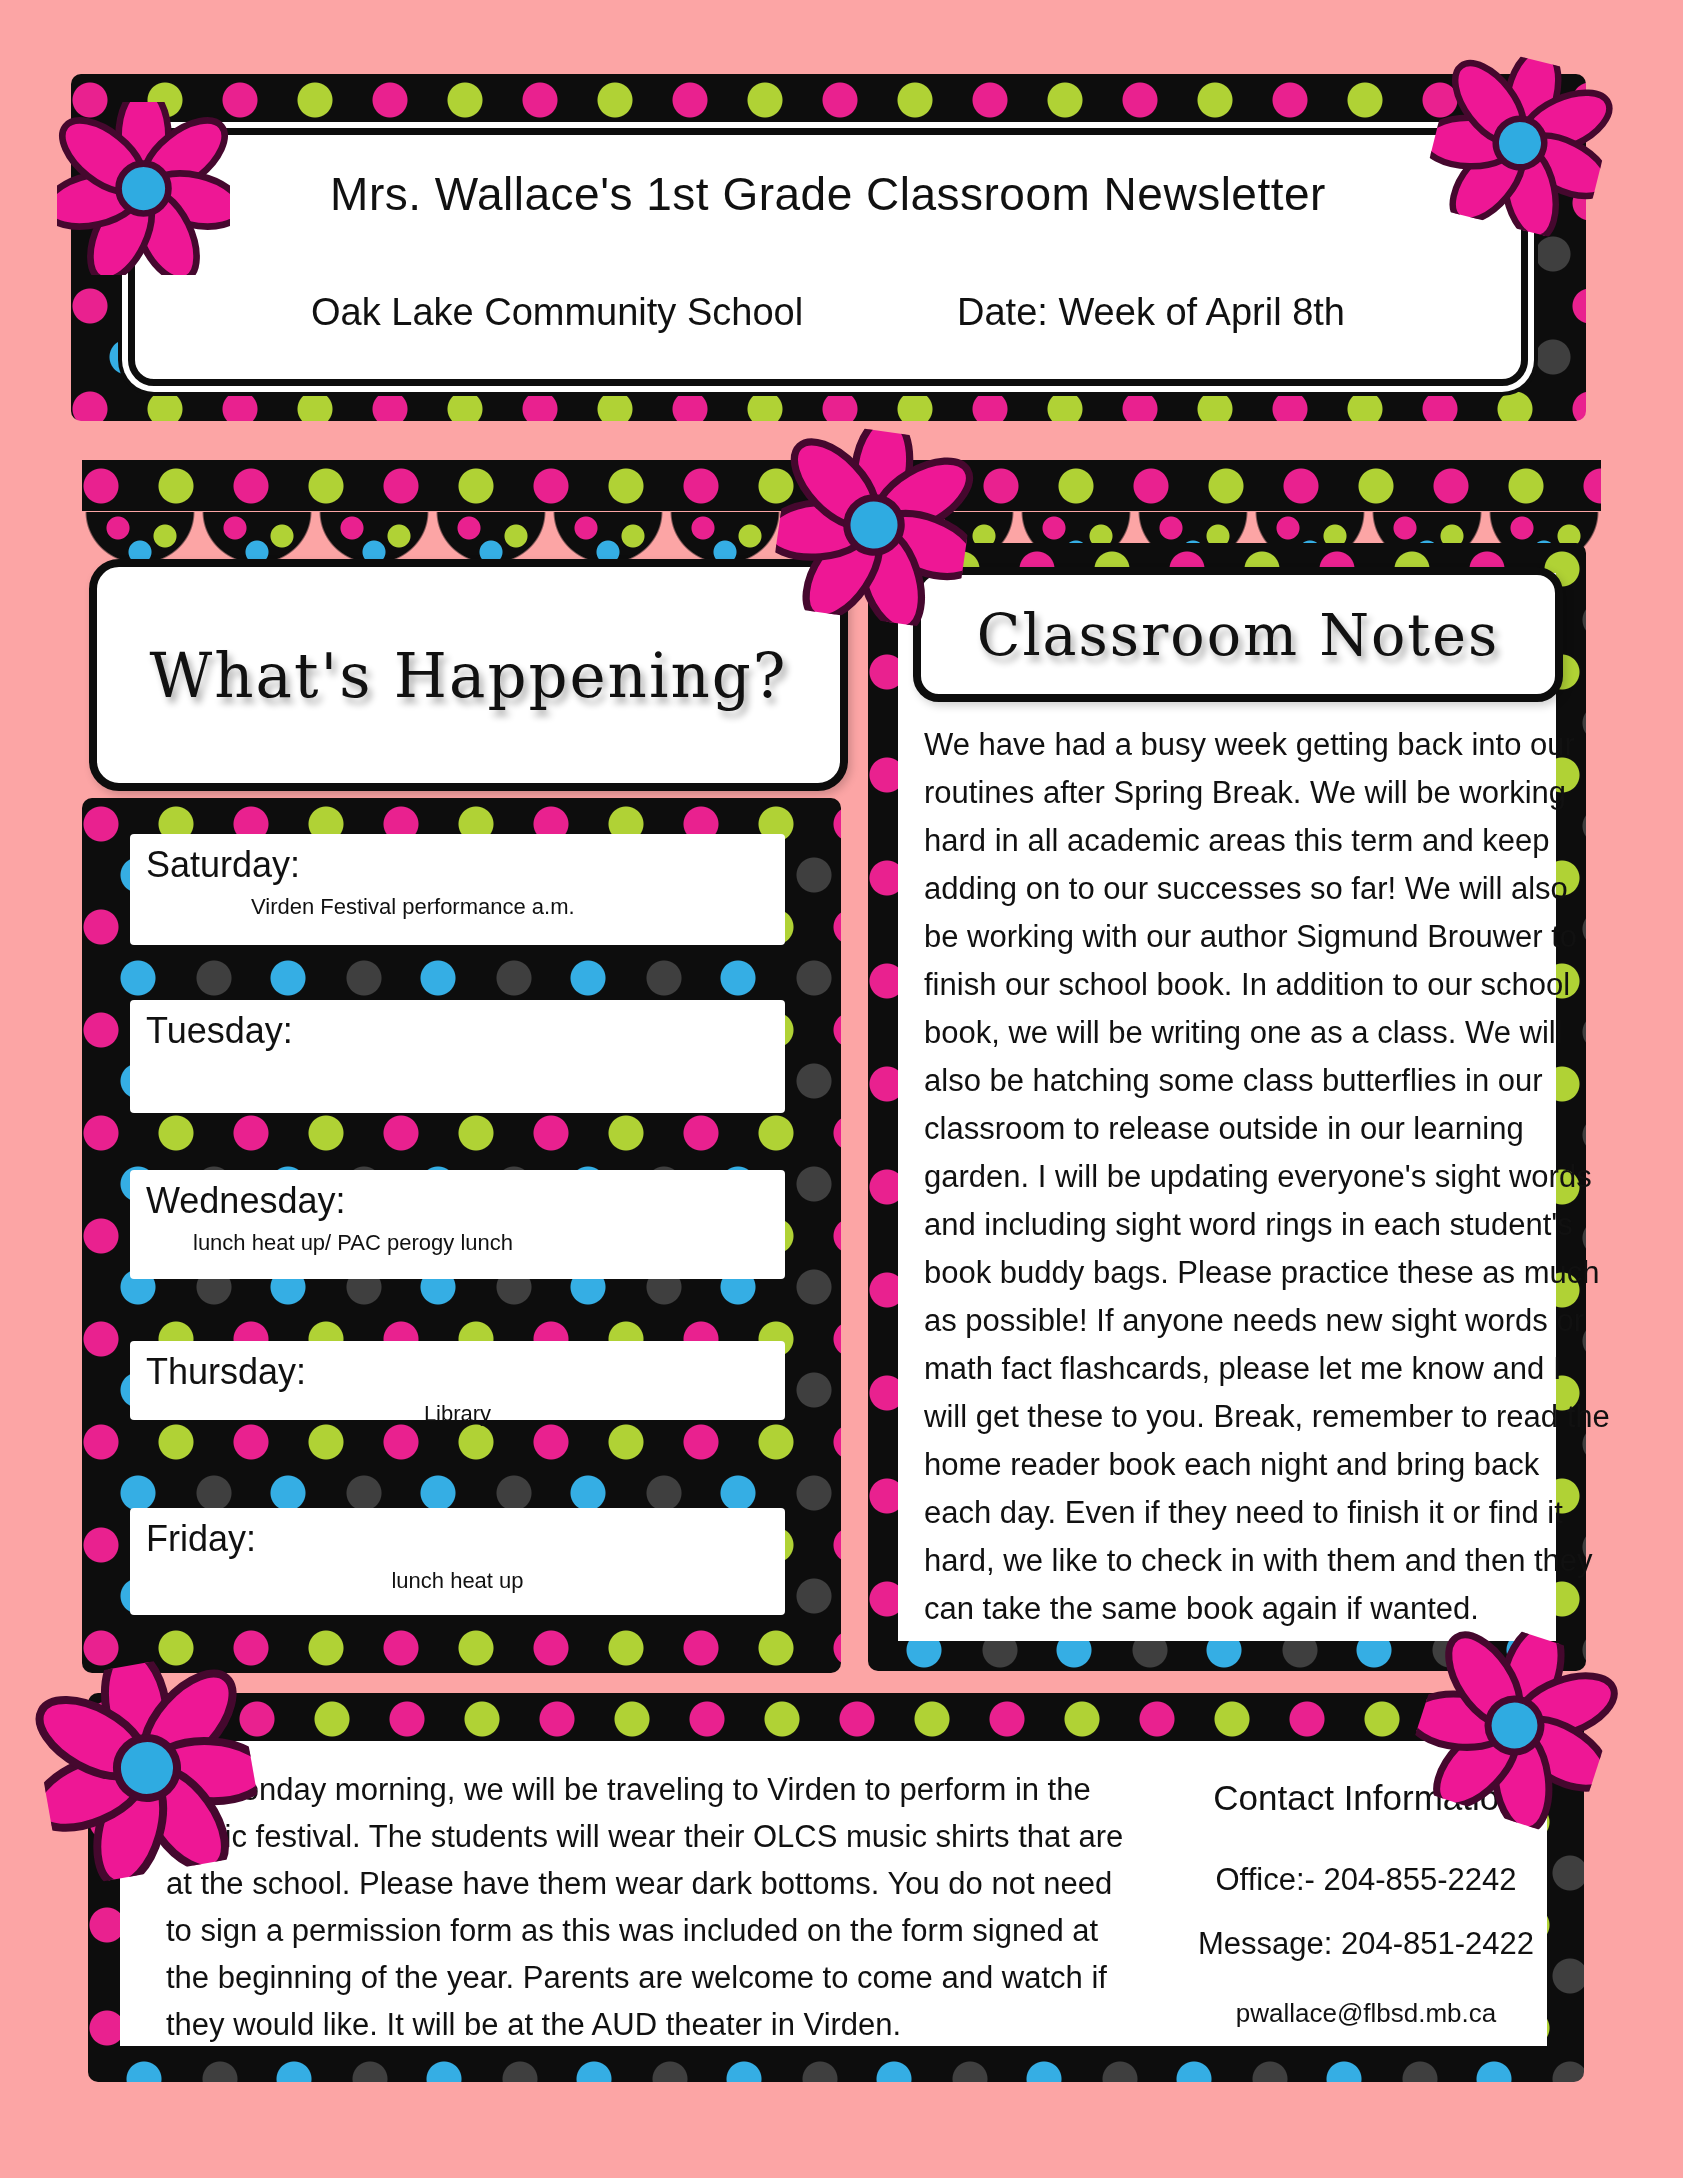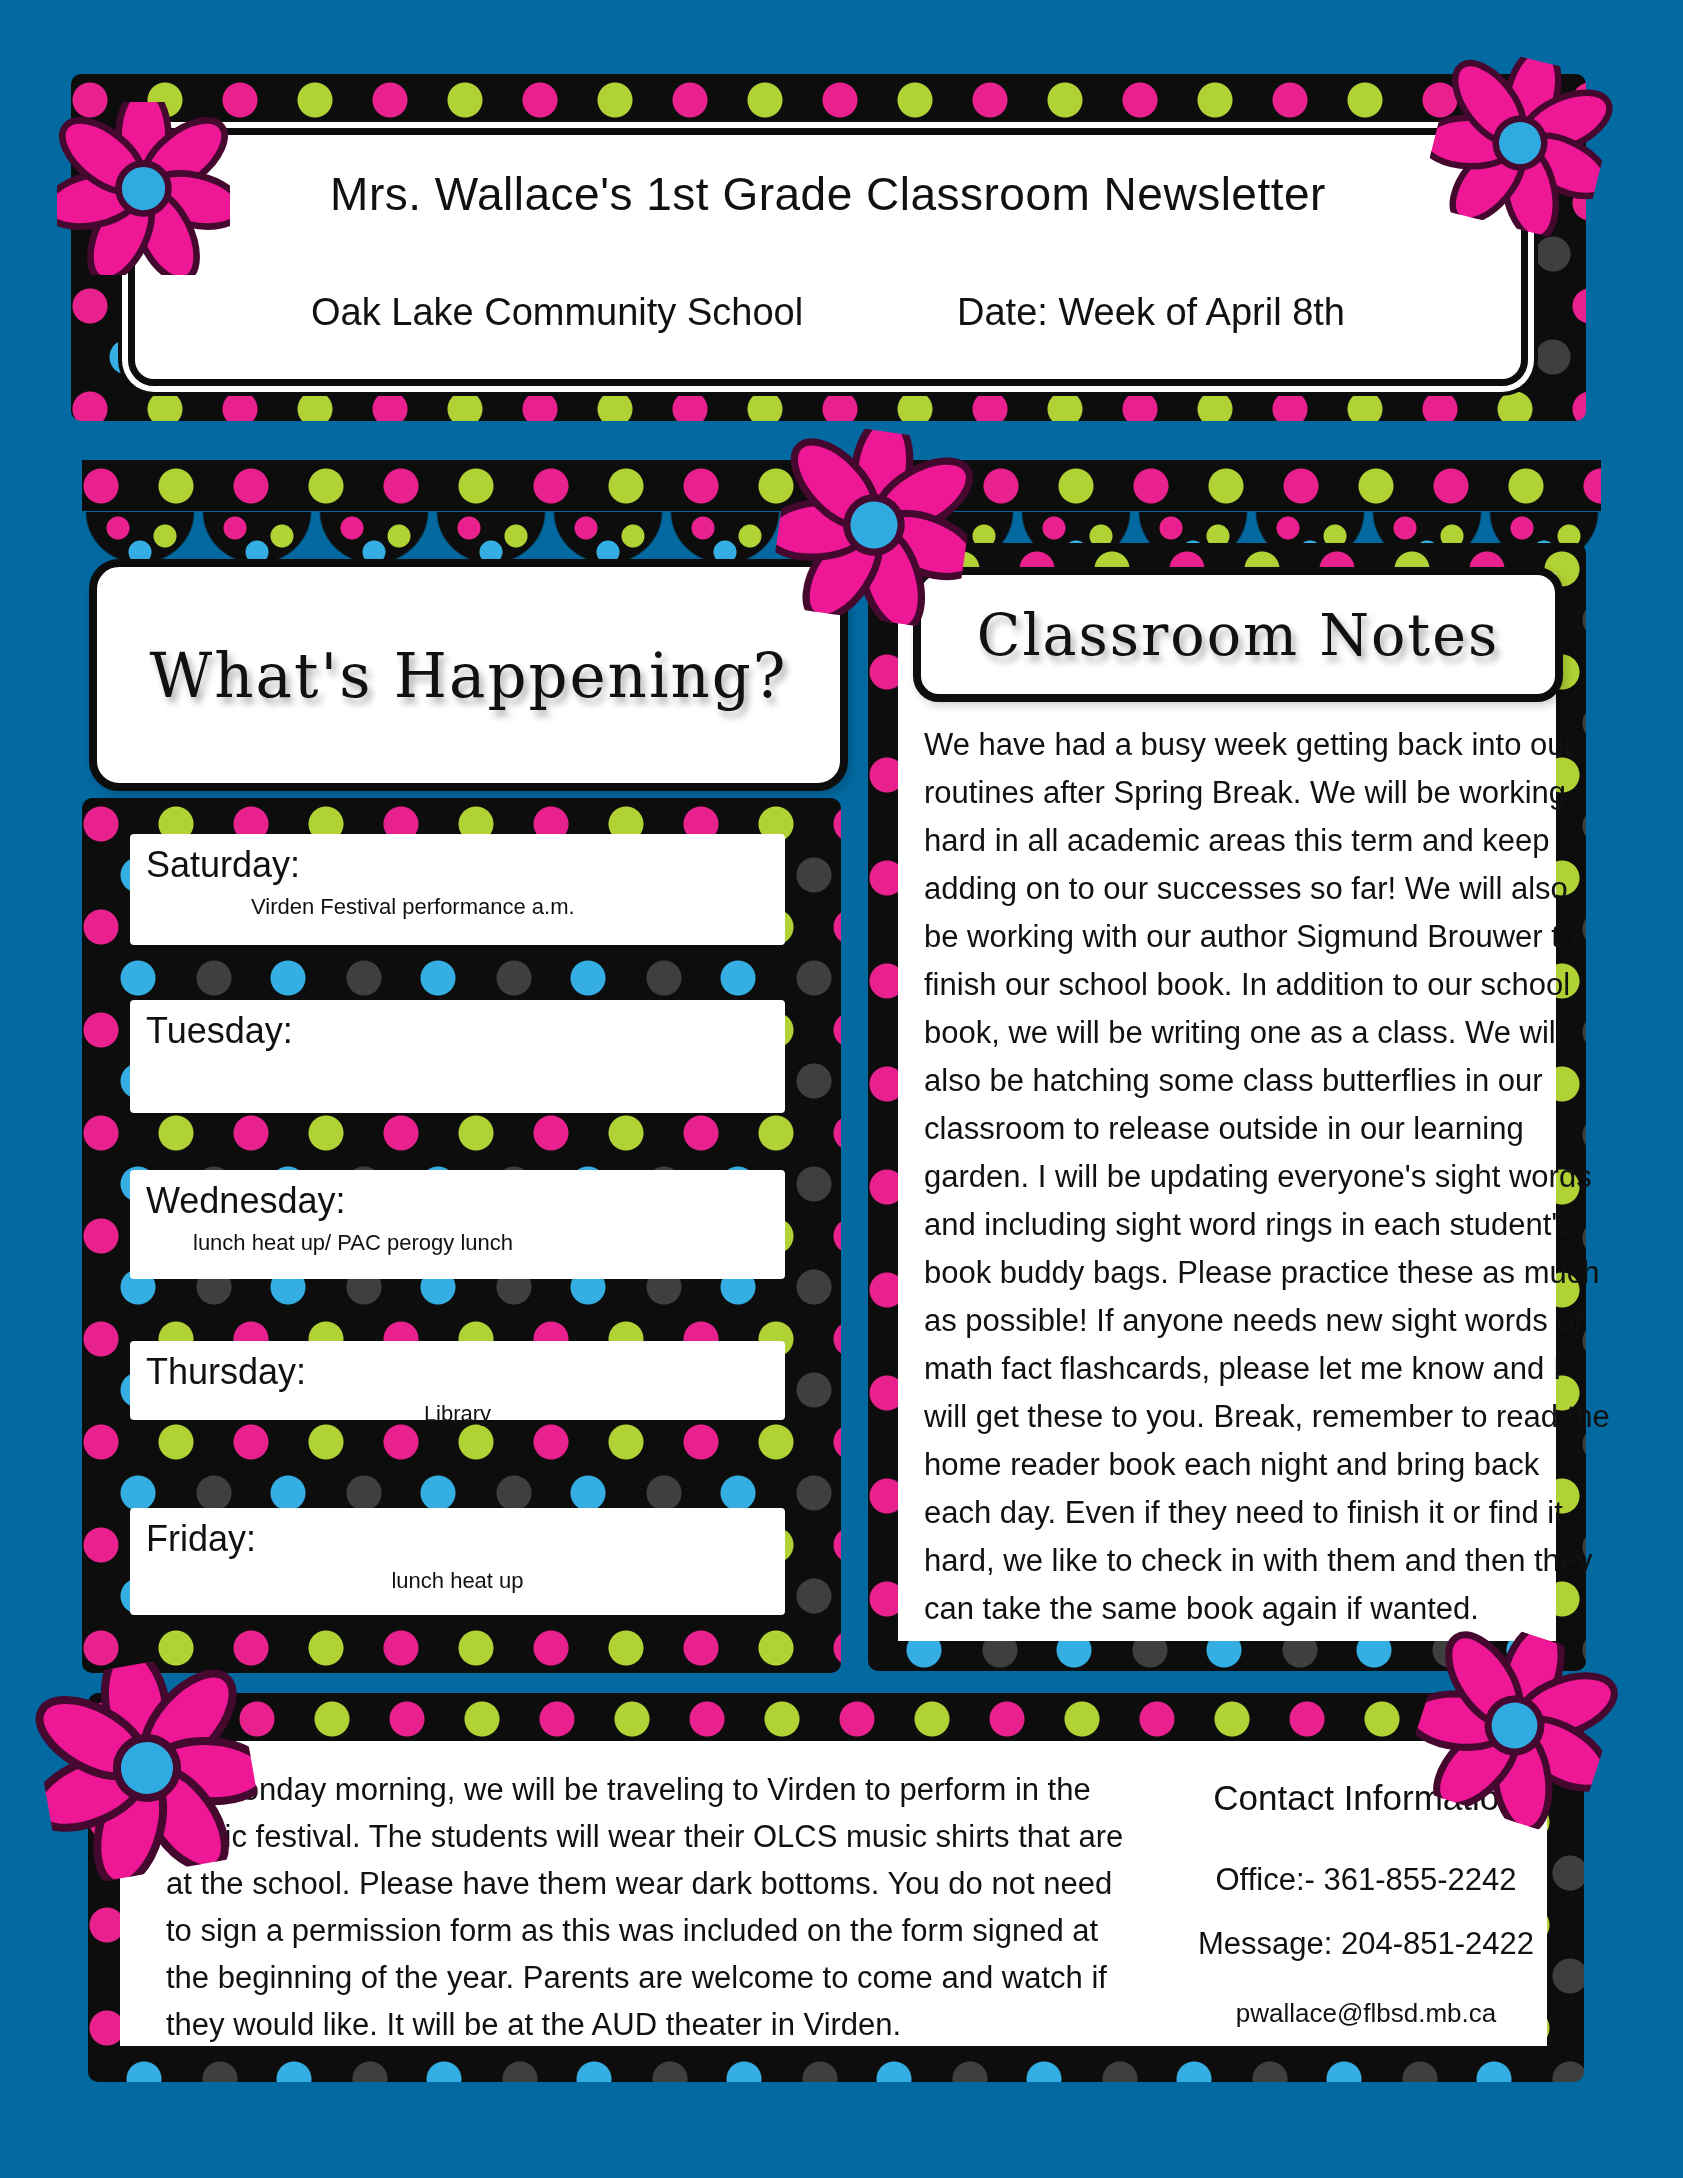--- a/index.html
+++ b/index.html
@@ -1,17 +1,17 @@
 <!DOCTYPE html>
 <html><head>
 <meta charset="utf-8">
 <style>
   html,body{margin:0;padding:0;background:#ffffff;}
   .page{
-    position:relative;width:1683px;height:2178px;background:#0369a1;
+    position:relative;width:1683px;height:2178px;background:#fca5a5;
     font-family:"Liberation Sans",sans-serif;color:#111;overflow:hidden;
   }
   
   .dots{
     background-color:#0d0d0d;
     background-image:
       radial-gradient(circle at 19px 26px,  #e9218f 17px, transparent 18px),
       radial-gradient(circle at 94px 26px,  #b0d235 17px, transparent 18px),
       radial-gradient(circle at 56px 77px,  #35aee4 17px, transparent 18px),
       radial-gradient(circle at 132px 77px, #3f3f3f 17px, transparent 18px);
@@ -173,21 +173,21 @@
   <div class="abs para bottom-para" style="left:166px;top:1766px;width:1030px;">
       <div class="ln">On Monday morning, we will be traveling to Virden to perform in the</div>
       <div class="ln">music festival. The students will wear their OLCS music shirts that are</div>
       <div class="ln">at the school. Please have them wear dark bottoms. You do not need</div>
       <div class="ln">to sign a permission form as this was included on the form signed at</div>
       <div class="ln">the beginning of the year. Parents are welcome to come and watch if</div>
       <div class="ln">they would like. It will be at the AUD theater in Virden.</div>
     </div>
   <div class="contact" style="left:1168px;top:1778px;width:396px;">
     <div class="contact-heading">Contact Information</div>
-    <div class="contact-line" style="margin-top:44px;">Office:- 361-855-2242</div>
+    <div class="contact-line" style="margin-top:44px;">Office:- 204-855-2242</div>
     <div class="contact-line" style="margin-top:28px;">Message: 204-851-2422</div>
     <div class="contact-email" style="margin-top:36px;">pwallace@flbsd.mb.ca</div>
   </div>
 
   <svg class="flower" style="left:57px;top:102px;" width="173" height="173" viewBox="-52 -52 104 104">
     <use href="#flower-def"></use>
   </svg>
   <svg class="flower" style="left:1436px;top:59px;transform:rotate(14deg);" width="168" height="168" viewBox="-52 -52 104 104">
     <use href="#flower-def"></use>
   </svg>

